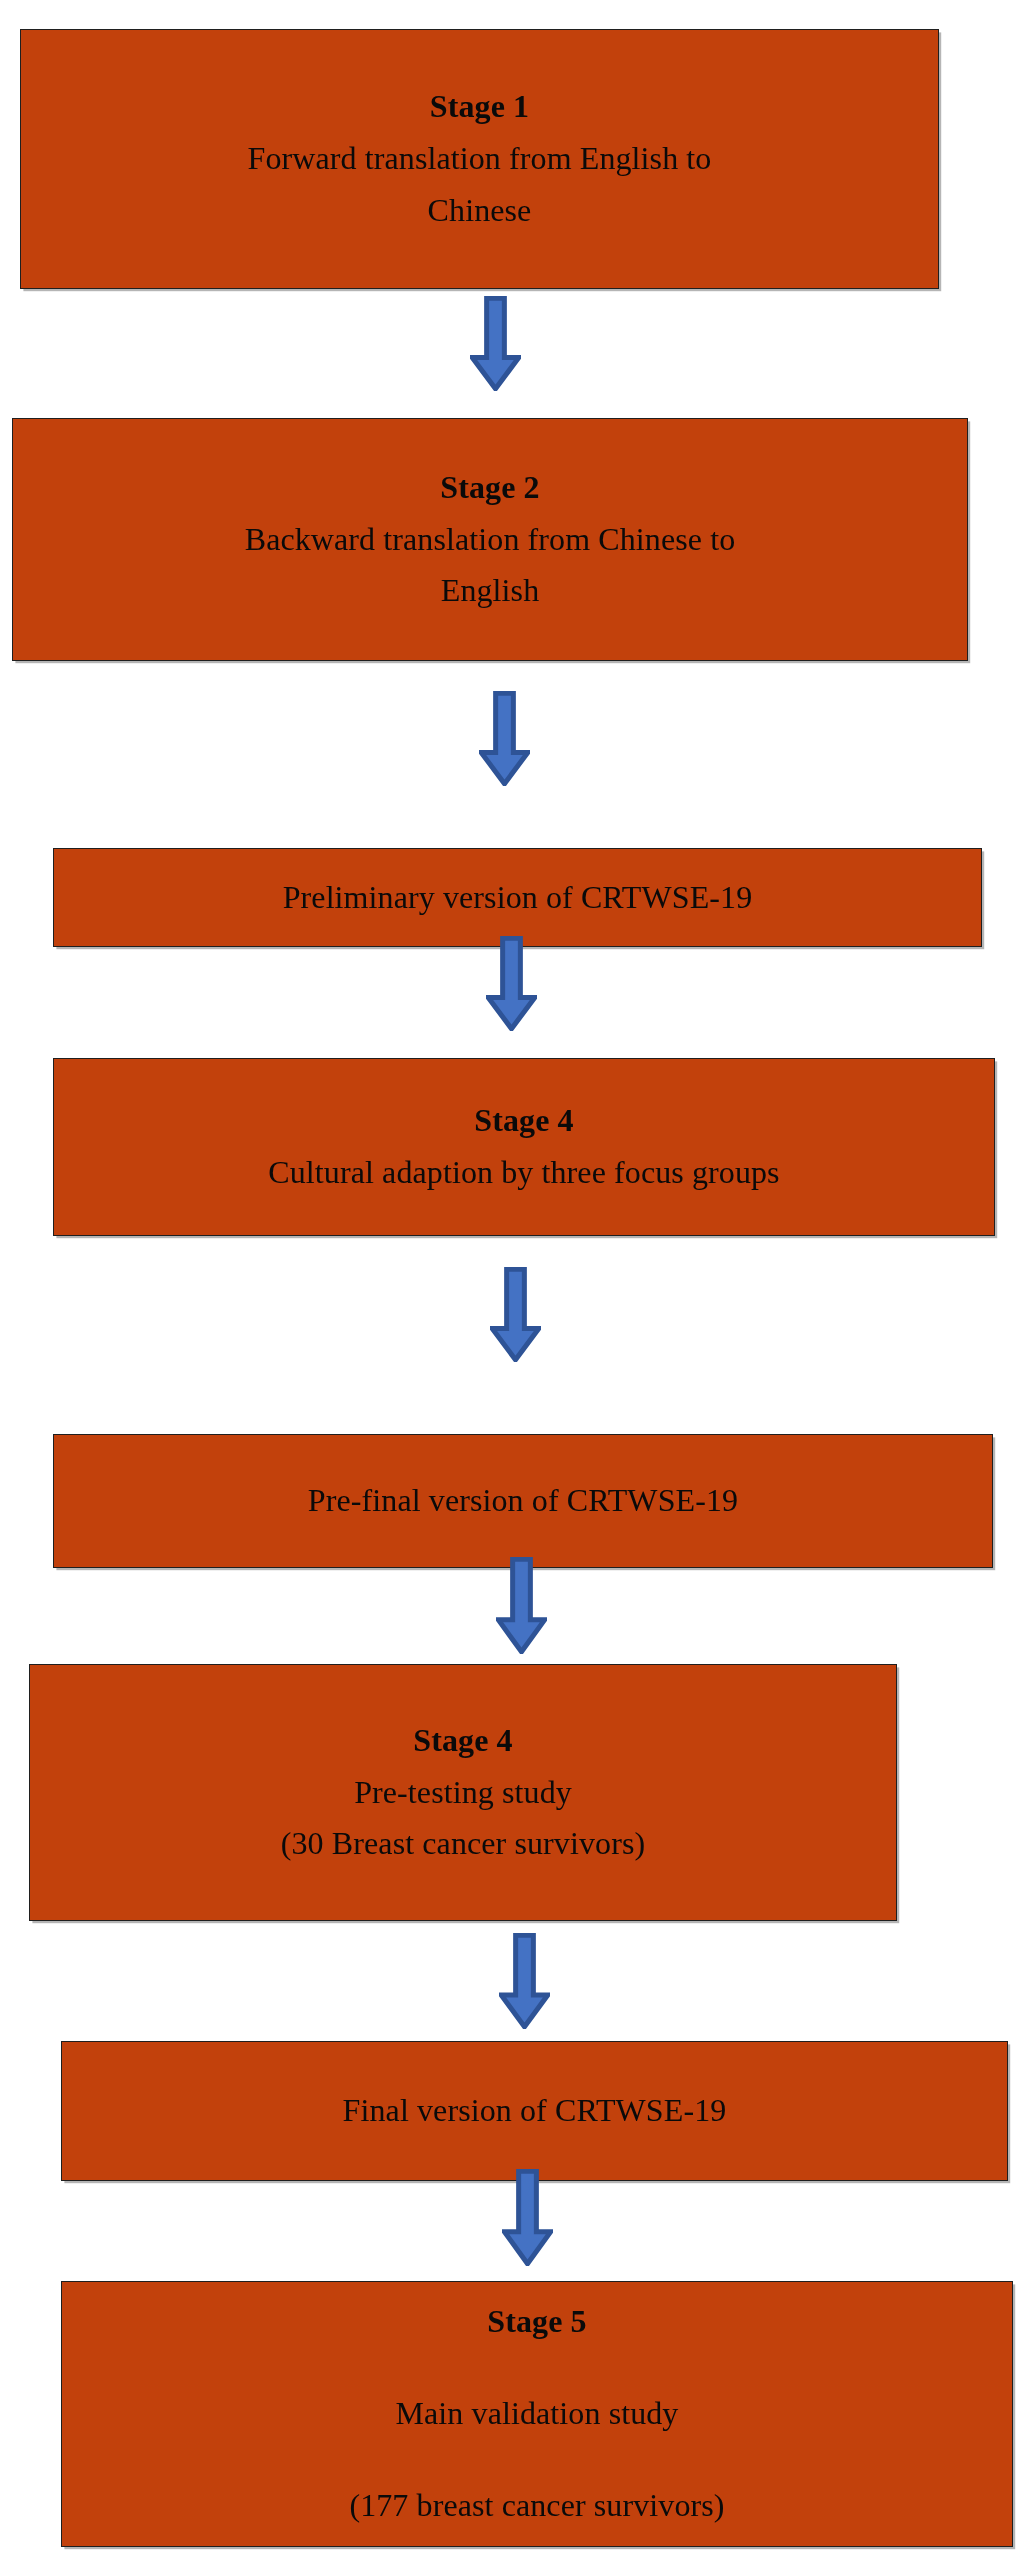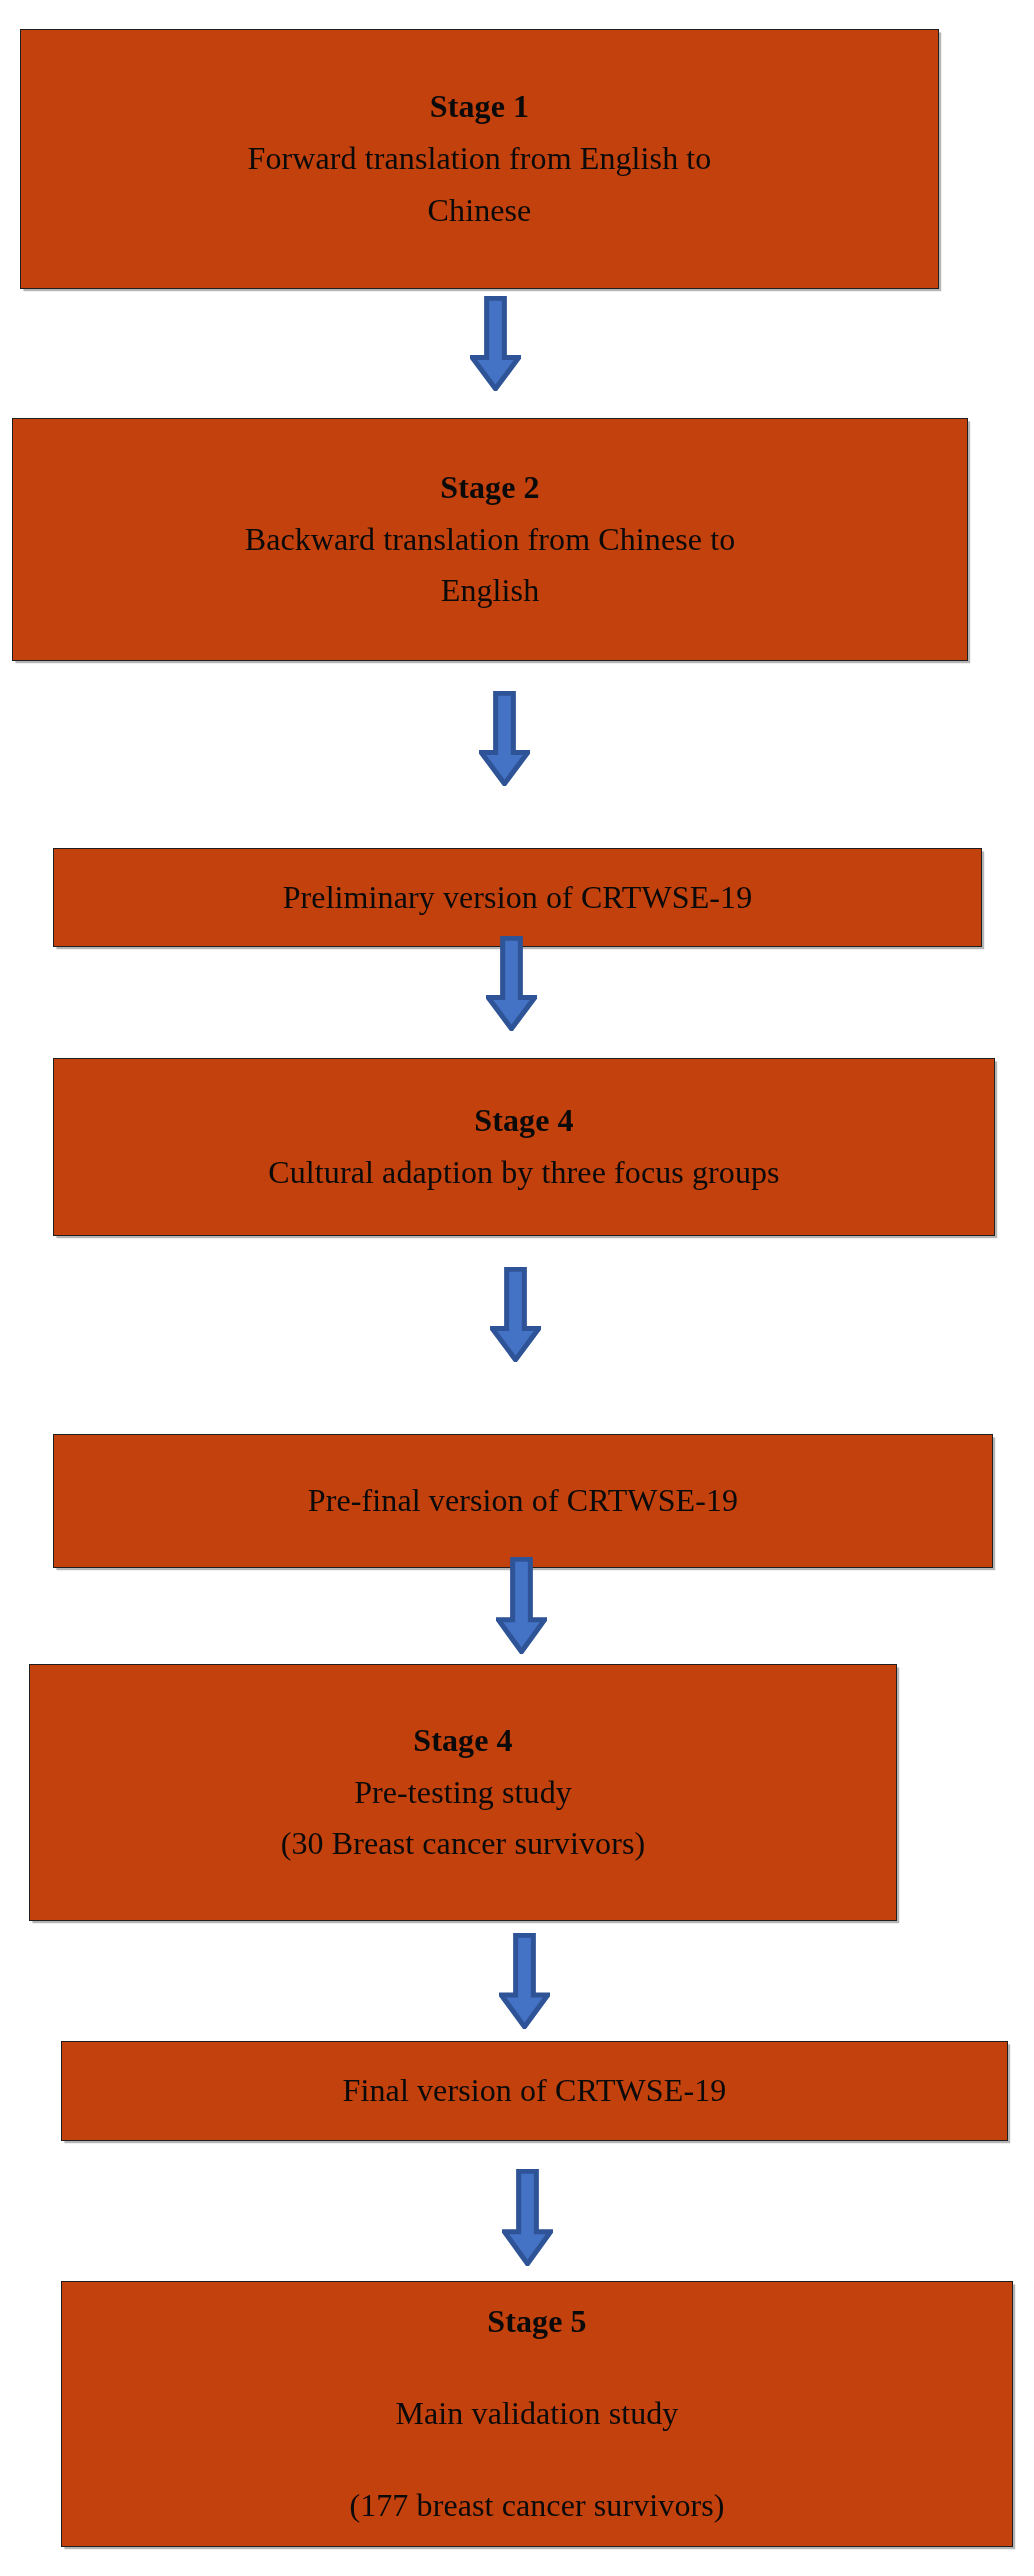--- a/index.html
+++ b/index.html
@@ -125,21 +125,21 @@
     <span class="box-line">Pre-testing study</span>
     <span class="box-line">(30 Breast cancer survivors)</span>
   </div>
 
   <span class="flow-arrow" style="left: 499px; top: 1933px; width: 51px; height: 96px;">
     <svg viewBox="0 0 92 172" preserveAspectRatio="none" aria-hidden="true">
       <polygon points="30,4 62,4 62,111 88,111 46,168 4,111 30,111" fill="#4472C4" stroke="#2E5396" stroke-width="9" stroke-linejoin="miter"></polygon>
     </svg>
   </span>
 
-  <div class="flow-box" style="left: 61px; top: 2041px; width: 947px; height: 100px;">
+  <div class="flow-box" style="left: 61px; top: 2041px; width: 947px; height: 140px;">
     <span class="box-line">Final version of CRTWSE-19</span>
   </div>
 
   <span class="flow-arrow" style="left: 502px; top: 2169px; width: 51px; height: 97px;">
     <svg viewBox="0 0 92 175" preserveAspectRatio="none" aria-hidden="true">
       <polygon points="30,4 62,4 62,113 88,113 46,171 4,113 30,113" fill="#4472C4" stroke="#2E5396" stroke-width="9" stroke-linejoin="miter"></polygon>
     </svg>
   </span>
 
   <div class="flow-box" style="left: 61px; top: 2281px; width: 952px; height: 266px; gap: 40px;">

